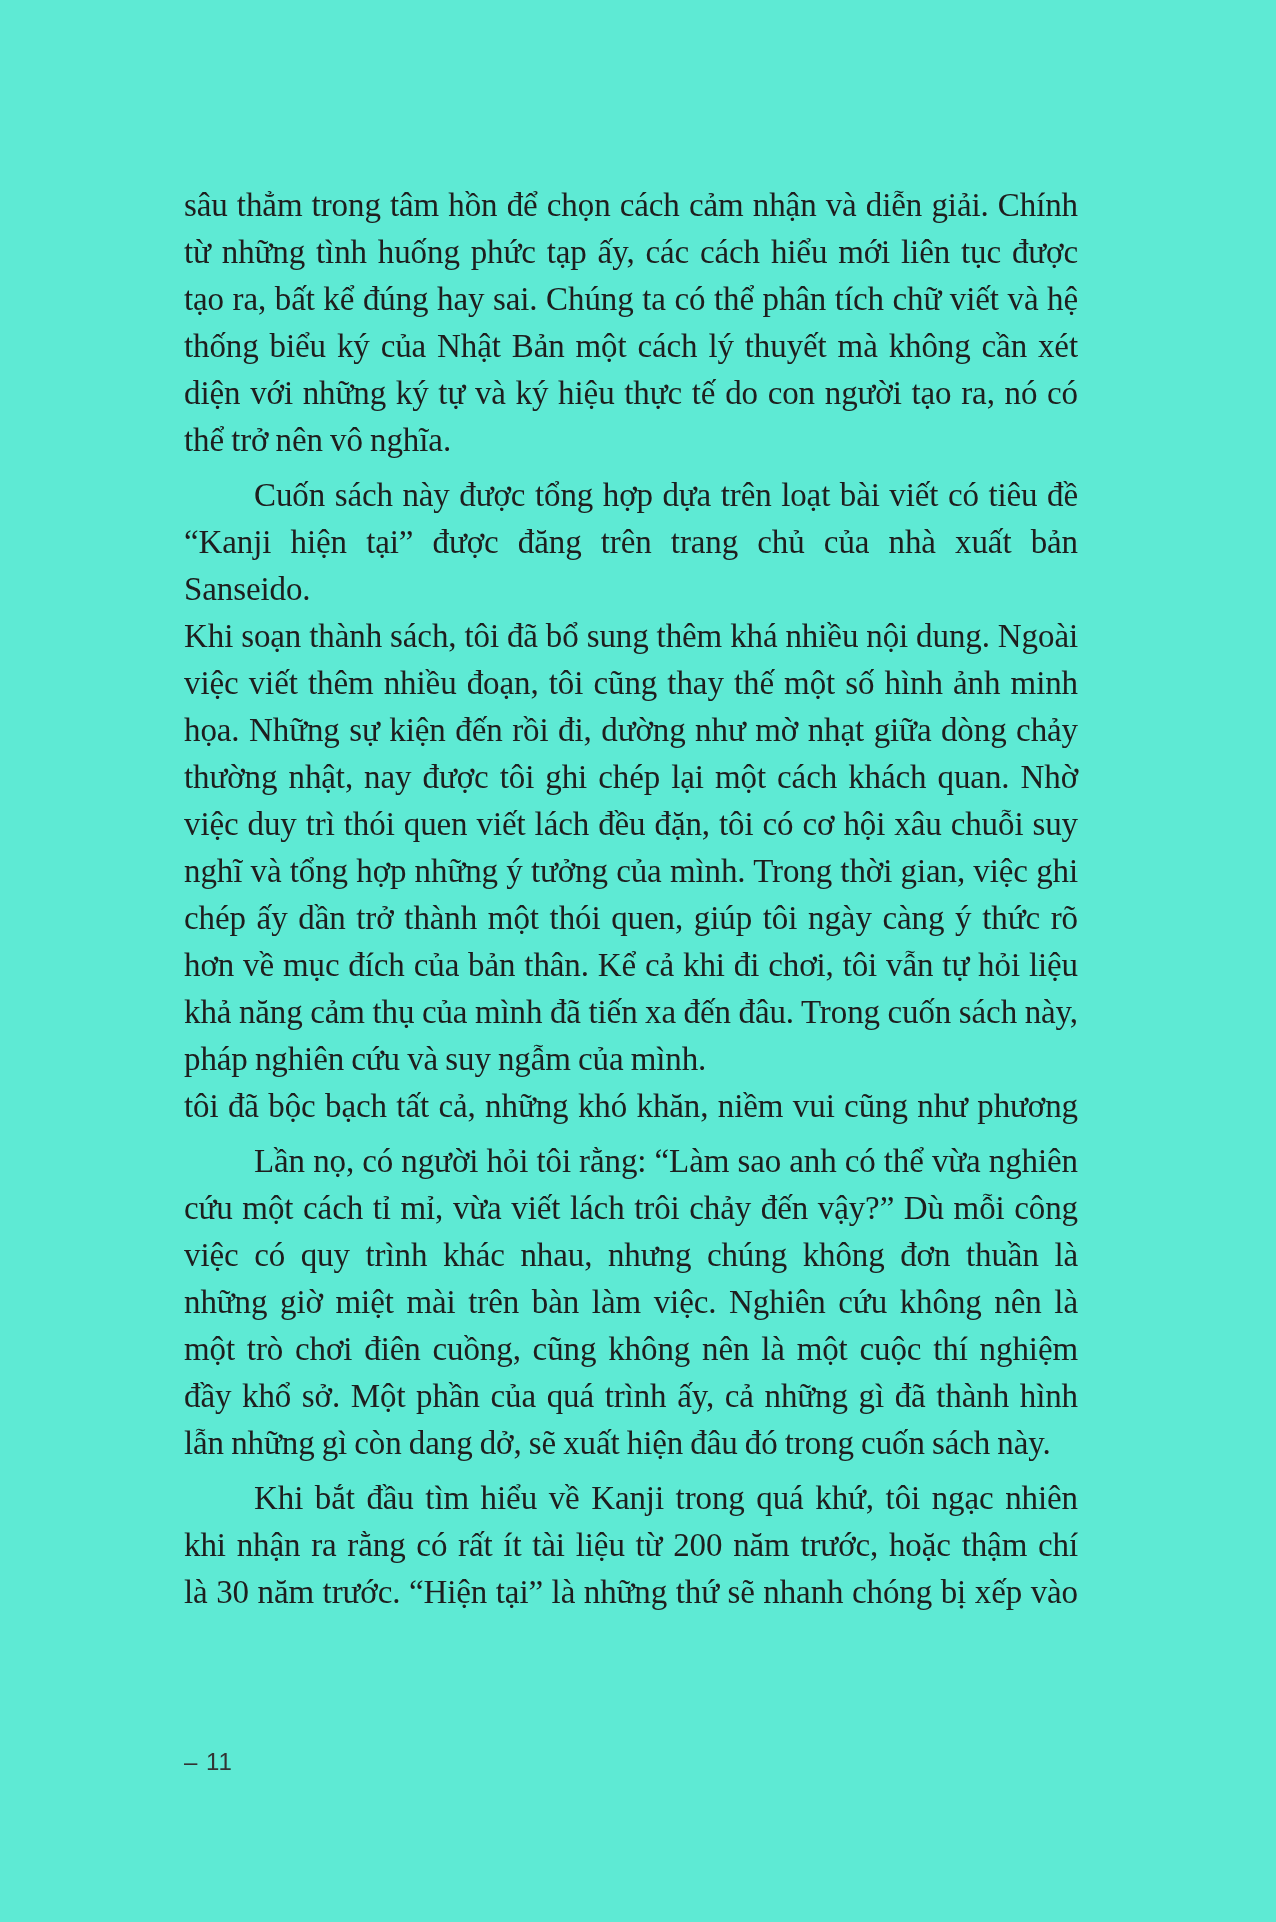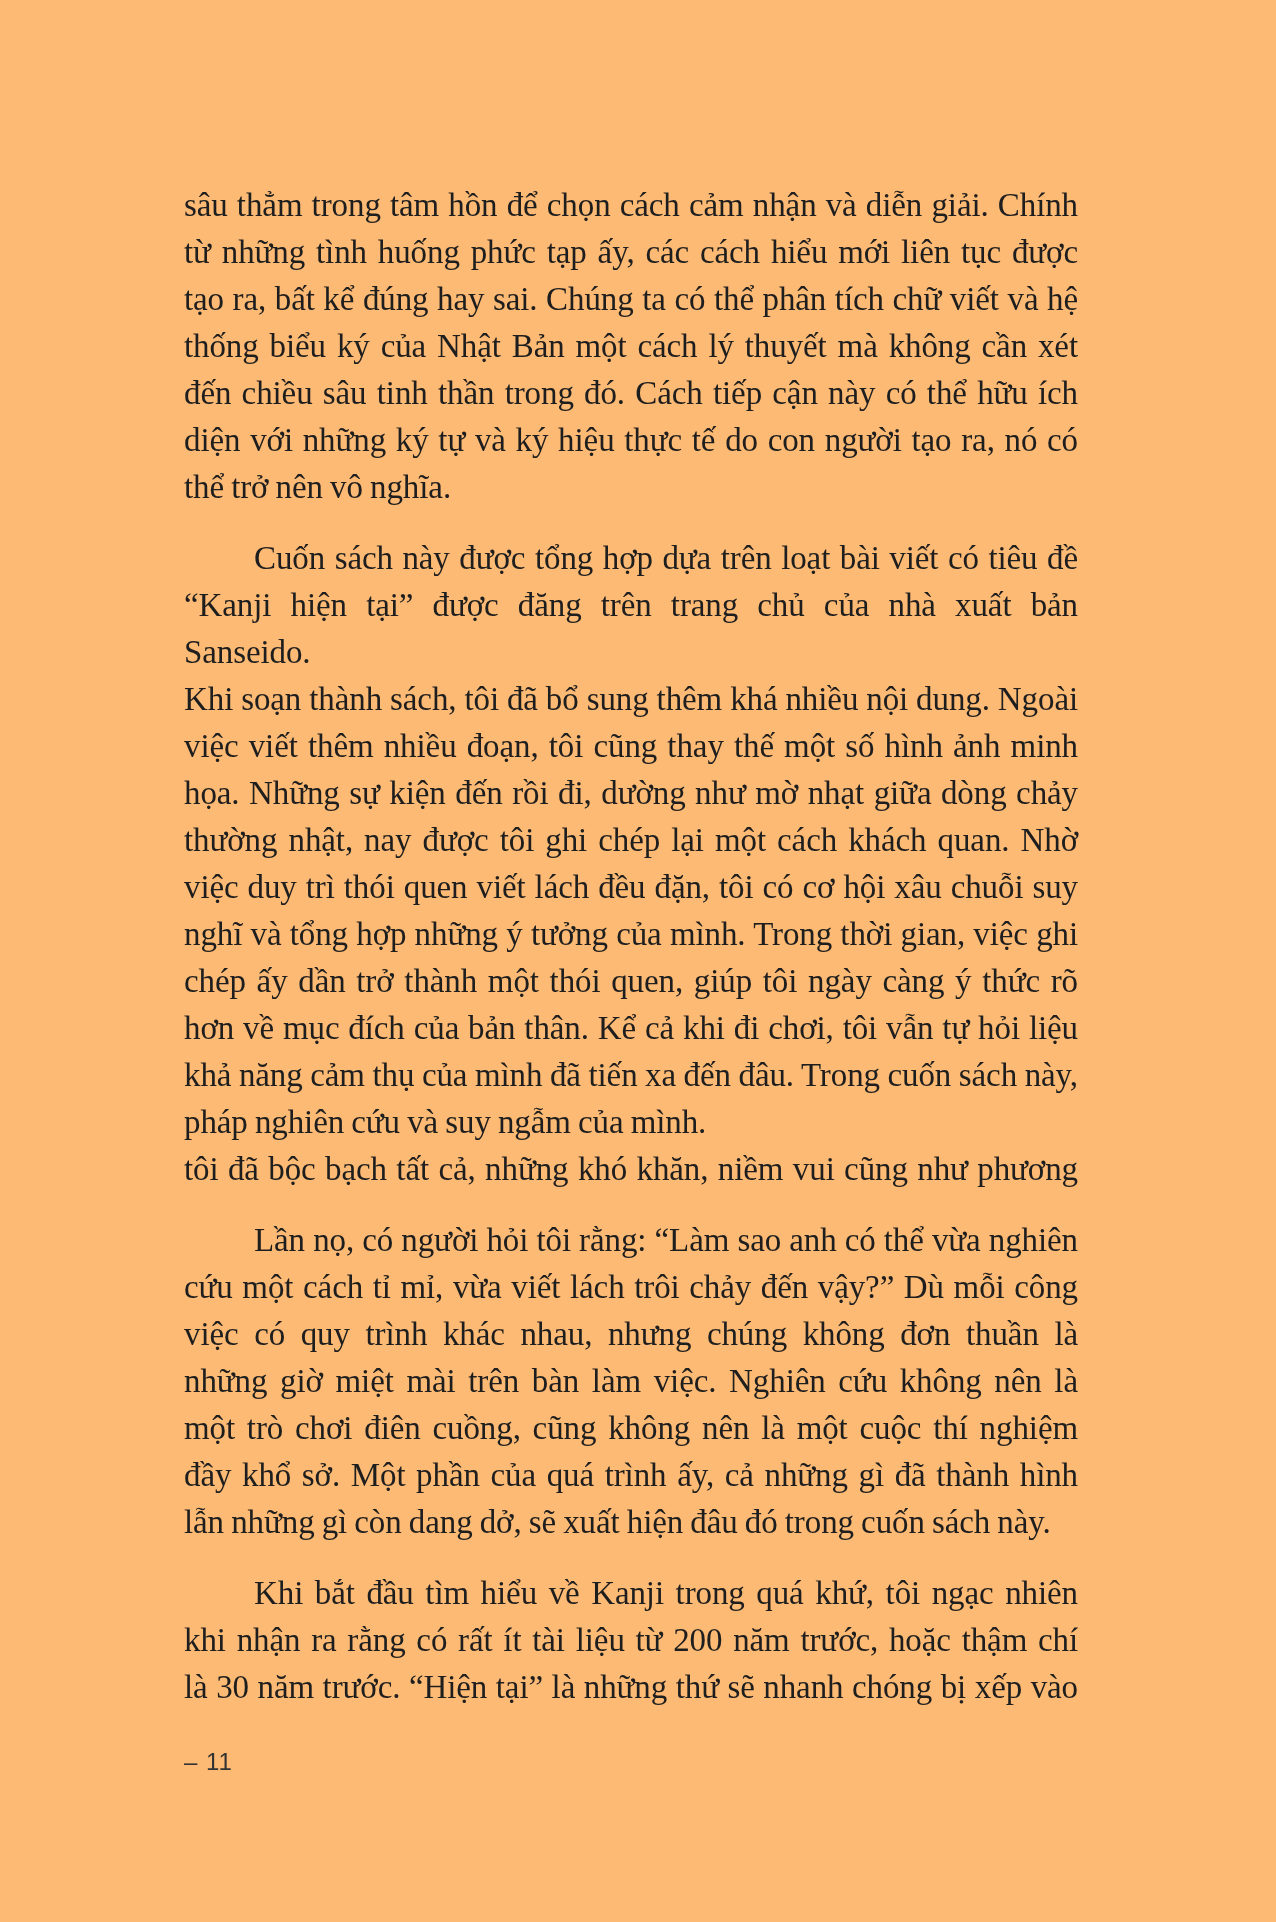--- a/index.html
+++ b/index.html
@@ -4,37 +4,37 @@
 <style>
   html, body {
     margin: 0;
     padding: 0;
     background: #ffffff;
   }
   .page {
     position: relative;
     width: 1276px;
     height: 1922px;
-    background: #fdba74;
+    background: #5eead4;
     overflow: hidden;
     font-family: "Liberation Serif", "DejaVu Serif", serif;
   }
   .text-block {
     position: absolute;
     left: 184px;
     top: 182px;
     width: 894px;
     font-size: 33px;
     line-height: 47px;
     color: #1e1e1e;
     letter-spacing: -0.1px;
     word-spacing: -1px;
   }
   .para { margin: 0; }
-  .para + .para { margin-top: 24px; }
+  .para + .para { margin-top: 8px; }
   .line {
     text-align: justify;
     text-align-last: justify;
   }
   .line.last { text-align-last: left; }
   .line.indent { padding-left: 70px; }
   .page-number {
     position: absolute;
     left: 184px;
     top: 1746px;
@@ -51,21 +51,20 @@
 
 <div class="page">
 
   <div class="text-block">
 
     <div class="para">
       <div class="line">sâu thẳm trong tâm hồn để chọn cách cảm nhận và diễn giải. Chính</div>
       <div class="line">từ những tình huống phức tạp ấy, các cách hiểu mới liên tục được</div>
       <div class="line">tạo ra, bất kể đúng hay sai. Chúng ta có thể phân tích chữ viết và hệ</div>
       <div class="line">thống biểu ký của Nhật Bản một cách lý thuyết mà không cần xét</div>
-      <div class="line">đến chiều sâu tinh thần trong đó. Cách tiếp cận này có thể hữu ích</div>
       <div class="line">diện với những ký tự và ký hiệu thực tế do con người tạo ra, nó có</div>
       <div class="line last">thể trở nên vô nghĩa.</div>
     </div>
 
     <div class="para">
       <div class="line indent">Cuốn sách này được tổng hợp dựa trên loạt bài viết có tiêu đề</div>
       <div class="line">“Kanji hiện tại” được đăng trên trang chủ của nhà xuất bản Sanseido.</div>
       <div class="line">Khi soạn thành sách, tôi đã bổ sung thêm khá nhiều nội dung. Ngoài</div>
       <div class="line">việc viết thêm nhiều đoạn, tôi cũng thay thế một số hình ảnh minh</div>
       <div class="line">họa. Những sự kiện đến rồi đi, dường như mờ nhạt giữa dòng chảy</div>

